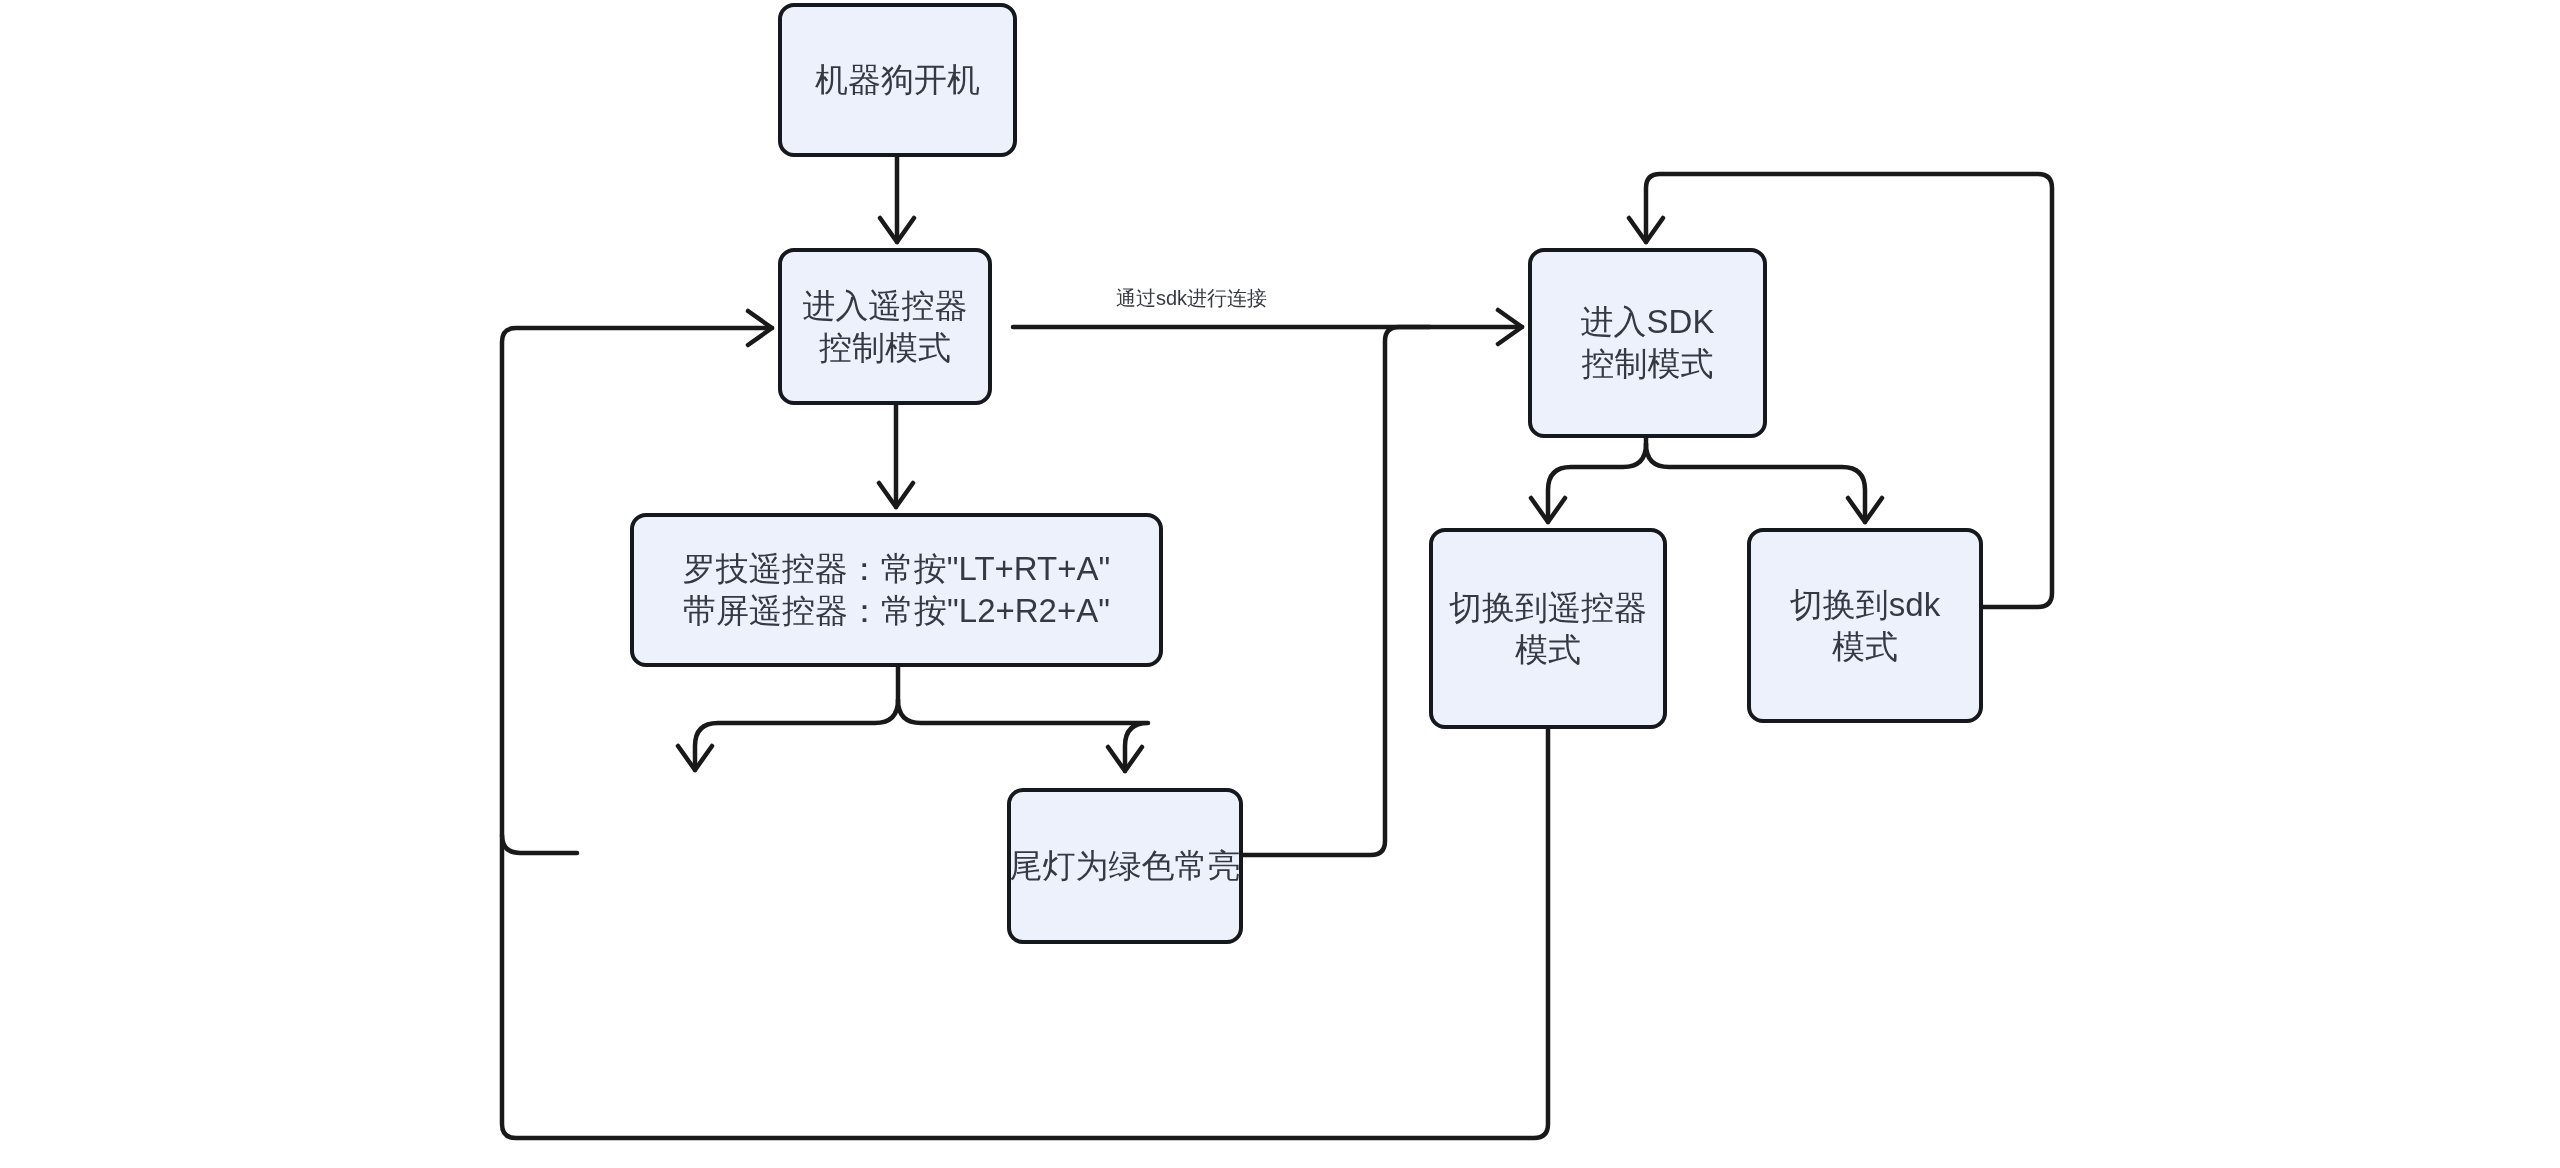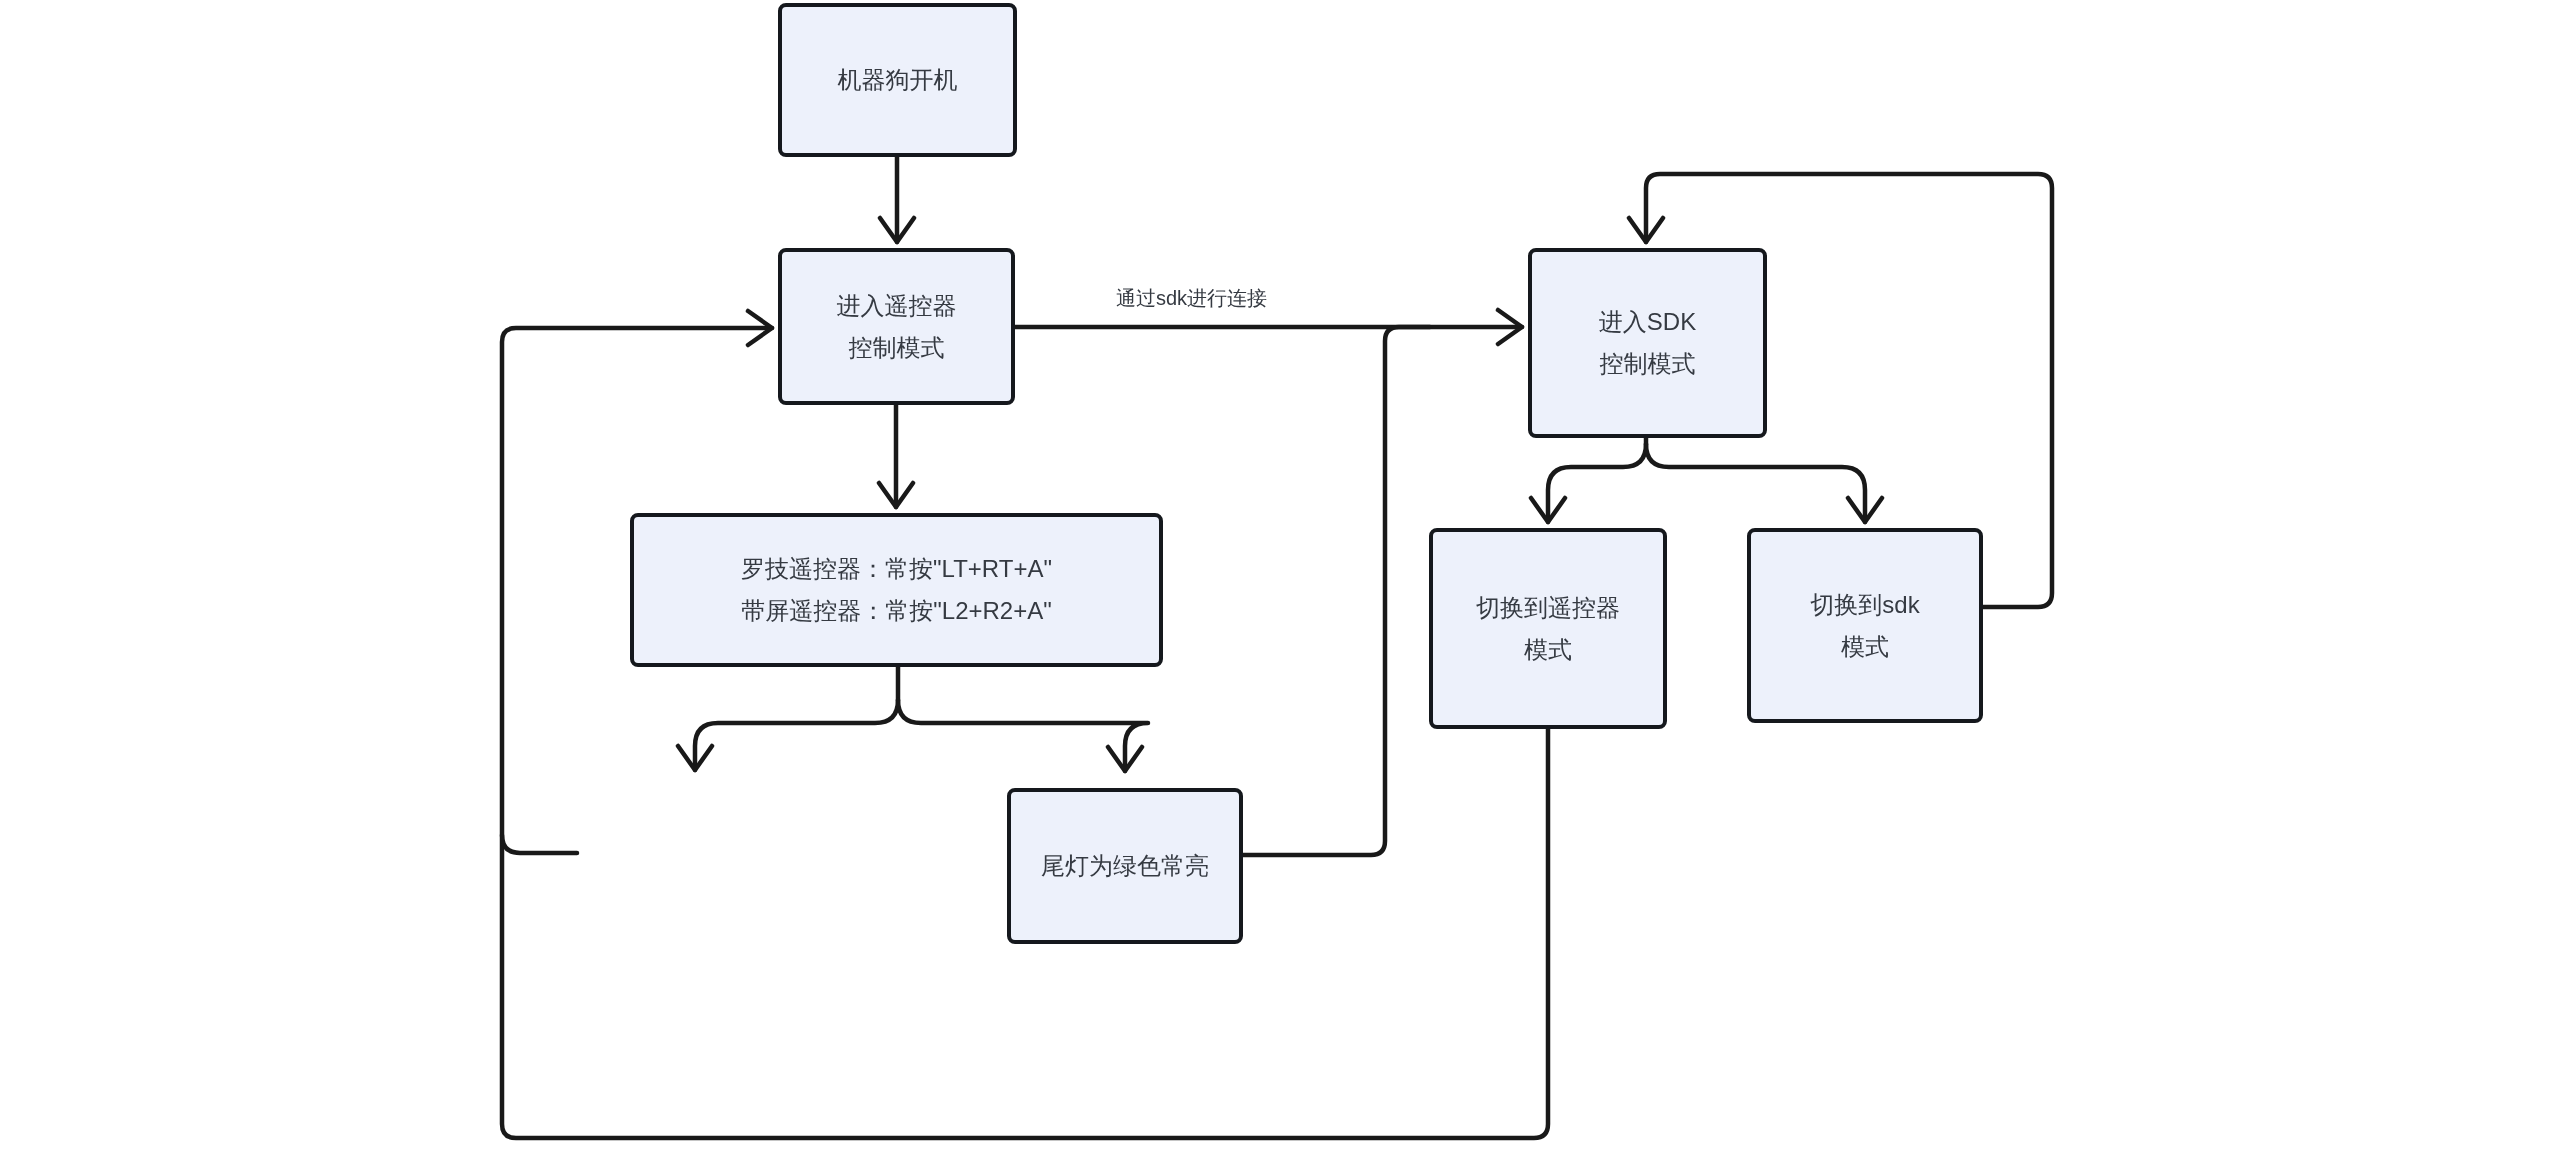--- a/index.html
+++ b/index.html
@@ -10,26 +10,26 @@
     --bg:#ffffff;
   }
   *{margin:0;padding:0;box-sizing:border-box;}
   html,body{width:2560px;height:1168px;background:var(--bg);
     font-family:"Liberation Sans","DejaVu Sans",sans-serif;}
   #canvas{position:relative;width:2560px;height:1168px;overflow:hidden;background:var(--bg);}
   #edges{position:absolute;left:0;top:0;width:2560px;height:1168px;}
   #edges path{fill:none;stroke:var(--edge);stroke-width:4.5;stroke-linecap:round;stroke-linejoin:round;}
   .arrowhead{fill:none;stroke:var(--edge);stroke-width:4.5;stroke-linecap:round;stroke-linejoin:round;}
   .node{position:absolute;display:flex;flex-direction:column;align-items:center;justify-content:center;
-    background:var(--node-fill);border:4px solid var(--node-border);border-radius:8px;
-    color:var(--text);font-size:24px;line-height:42px;text-align:center;white-space:nowrap;}
+    background:var(--node-fill);border:4px solid var(--node-border);border-radius:16px;
+    color:var(--text);font-size:33px;line-height:42px;text-align:center;white-space:nowrap;}
   .edge-label{position:absolute;color:var(--text);font-size:20px;line-height:34px;white-space:nowrap;text-align:right;}
   
   #n-power-on      {left:778px; top:3px;   width:239px;height:154px;}
-  #n-rc-mode       {left:778px; top:248px; width:237px;height:157px;}
+  #n-rc-mode       {left:778px; top:248px; width:214px;height:157px;}
   #n-sdk-mode      {left:1528px;top:248px; width:239px;height:190px;}
   #n-remote-hotkeys{left:630px; top:513px; width:533px;height:154px;}
   #n-blue-light    {left:577px; top:776px; width:236px;height:157px;}
   #n-green-light   {left:1007px;top:788px; width:236px;height:156px;}
   #n-switch-rc     {left:1429px;top:528px; width:238px;height:201px;}
   #n-switch-sdk    {left:1747px;top:528px; width:236px;height:195px;}
   #edge-label-sdk-connect{left:1116px;top:281px;}
 </style>
 </head>
 <body>

